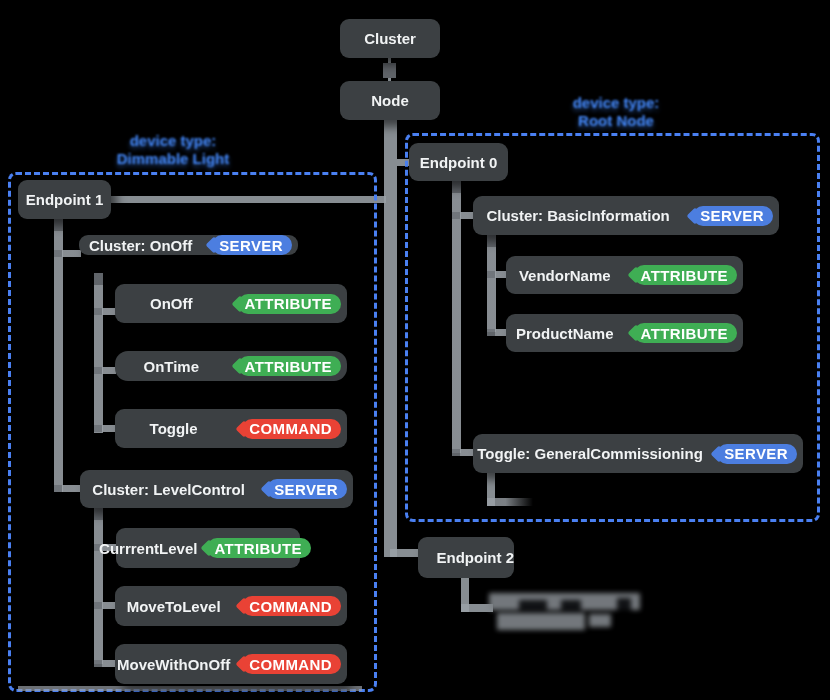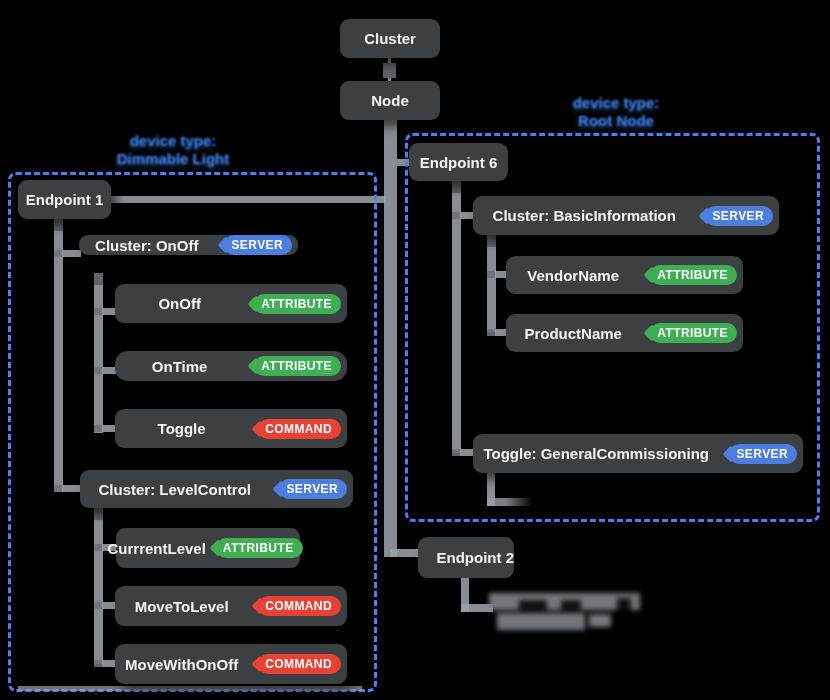--- a/index.html
+++ b/index.html
@@ -28,21 +28,21 @@
   .nodebox.plain .lbl { flex: 0 0 auto; }
   
   .badge {
     position: relative;
     z-index: 0;
     display: inline-flex; align-items: center; justify-content: center;
     height: 20px;
     padding: 0 9px 0 7px;
     margin-right: 6px;
     border-radius: 10px;
-    font-size: 12px;
+    font-size: 15px;
     font-weight: 700;
     letter-spacing: .4px;
     color: #fff;
     flex: 0 0 auto;
   }
   .badge::before {
     content: "";
     position: absolute; z-index: -1;
     left: -4px; top: 50%;
     width: 12px; height: 12px;
@@ -170,21 +170,21 @@
   <div class="vtrunk" style="left:452px;top:181px;width:9px;height:272px;"></div>
   <div class="stub" style="left:452px;top:212px;width:23px;height:7px;"></div>
   <div class="vtrunk" style="left:487px;top:235px;width:9px;height:97px;"></div>
   <div class="stub" style="left:487px;top:271px;width:20px;height:7px;"></div>
   <div class="stub" style="left:487px;top:329px;width:20px;height:7px;"></div>
   <div class="stub" style="left:452px;top:449px;width:23px;height:7px;"></div>
   <div class="line" style="left:487px;top:473px;width:8px;height:33px;"></div>
   <div class="fade" style="left:487px;top:498px;width:46px;height:8px;"></div>
 
   <div class="nodebox plain" style="left:409px;top:143px;width:99px;height:38px;">
-    <span class="lbl">Endpoint 6</span>
+    <span class="lbl">Endpoint 0</span>
   </div>
 
   <div class="nodebox" style="left:473px;top:196px;width:306px;height:39px;">
     <span class="lbl">Cluster: BasicInformation</span>
     <span class="badge b-server">SERVER</span>
   </div>
 
   <div class="nodebox" style="left:506px;top:256px;width:237px;height:38px;">
     <span class="lbl">VendorName</span>
     <span class="badge b-attribute">ATTRIBUTE</span>

